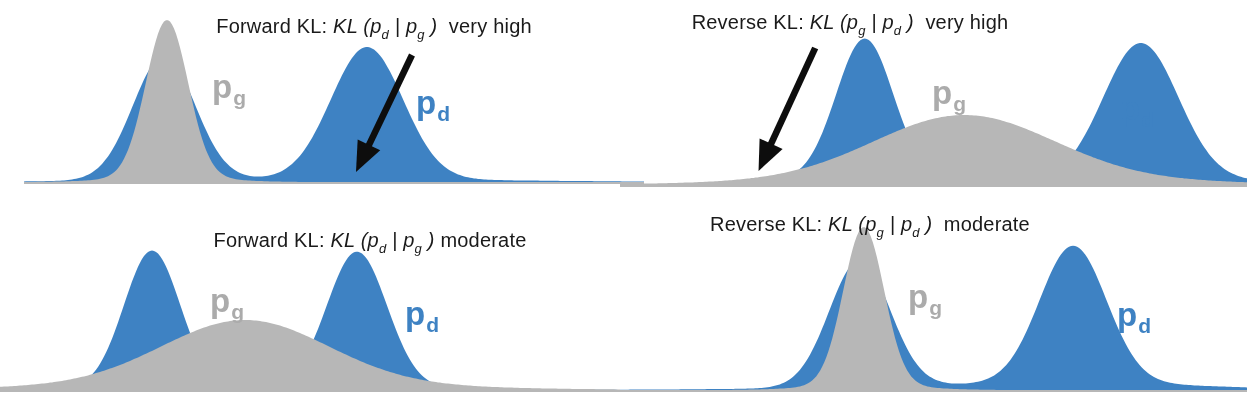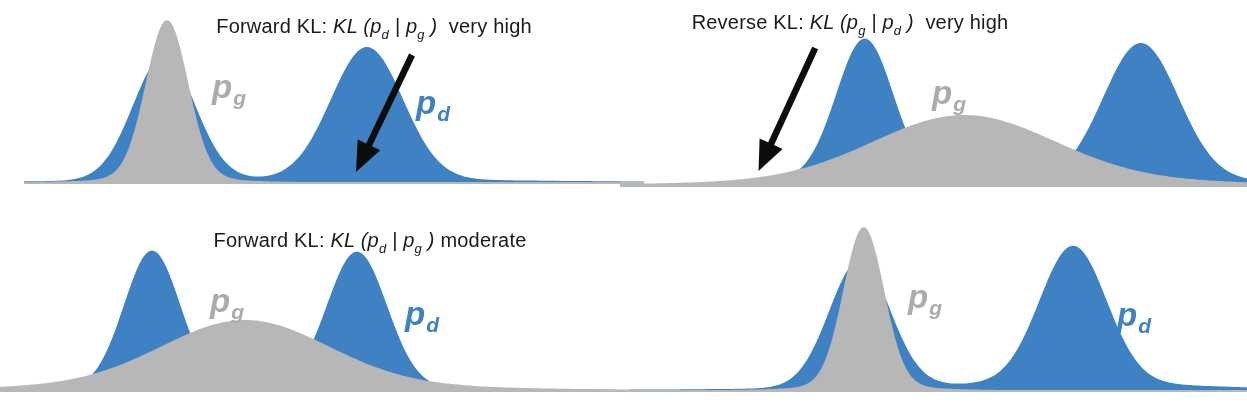--- a/index.html
+++ b/index.html
@@ -5,21 +5,21 @@
   html,body{margin:0;padding:0;background:#ffffff;}
   #stage{position:relative;width:1247px;height:405px;overflow:hidden;background:#ffffff;
          font-family:"Liberation Sans", sans-serif;}
   .panel{position:absolute;}
   .curves{position:absolute;left:0;top:0;width:100%;height:100%;display:block;}
   .ptitle{position:absolute;transform:translateX(-50%);white-space:pre;
           font-size:20px;color:var(--title-text,#1a1a1a);letter-spacing:0.2px;}
   .ptitle .it{font-style:italic;}
   .ptitle sub{font-style:italic;font-size:13px;vertical-align:baseline;
               position:relative;top:6px;line-height:0;}
-  .dlabel{position:absolute;font-weight:bold;font-style:italic;font-size:33px;
+  .dlabel{position:absolute;font-weight:bold;font-size:33px;
           line-height:1;white-space:pre;}
   .dlabel sub{font-size:21px;vertical-align:baseline;position:relative;top:7px;
               line-height:0;margin-left:1px;}
   .dlabel.gray{color:var(--label-gray,#ababab);}
   .dlabel.blue{color:var(--pd-blue,#3e82c3);}
 </style>
 </head>
 <body>
 
 <div id="stage" style="--pd-blue: #3E82C3; --label-gray: #ABABAB; --title-text: #1A1A1A;">
@@ -56,17 +56,18 @@
     <div class="ptitle" style="left:370px;top:26px;"><span>Forward KL: </span><span class="it">KL</span><span class="it"> (</span><span class="it">p</span><sub>d</sub><span class="it"> | </span><span class="it">p</span><sub>g</sub><span class="it"> )</span><span> moderate</span></div>
     <div class="dlabel gray" style="left:210px;top:81px;"><span>p</span><sub>g</sub></div>
     <div class="dlabel blue" style="left:405px;top:94px;"><span>p</span><sub>d</sub></div>
   </div>
 
   <div class="panel" style="left:620px;top:203px;width:627px;height:202px;">
     <svg class="curves" viewBox="0 0 620 202" preserveAspectRatio="none">
         <path d="M -2 189 L -2 186.7 L 0 186.7 L 2 186.7 L 4 186.7 L 6 186.7 L 8 186.7 L 10 186.6 L 12 186.6 L 14 186.6 L 16 186.6 L 18 186.6 L 20 186.6 L 22 186.6 L 24 186.6 L 26 186.6 L 28 186.6 L 30 186.5 L 32 186.5 L 34 186.5 L 36 186.5 L 38 186.5 L 40 186.5 L 42 186.5 L 44 186.5 L 46 186.4 L 48 186.4 L 50 186.4 L 52 186.4 L 54 186.4 L 56 186.4 L 58 186.4 L 60 186.3 L 62 186.3 L 64 186.3 L 66 186.3 L 68 186.3 L 70 186.3 L 72 186.3 L 74 186.2 L 76 186.2 L 78 186.2 L 80 186.2 L 82 186.2 L 84 186.2 L 86 186.1 L 88 186.1 L 90 186.1 L 92 186.1 L 94 186.1 L 96 186.0 L 98 186.0 L 100 186.0 L 102 186.0 L 104 186.0 L 106 185.9 L 108 185.9 L 110 185.9 L 112 185.9 L 114 185.8 L 116 185.8 L 118 185.8 L 120 185.7 L 122 185.7 L 124 185.7 L 126 185.6 L 128 185.5 L 130 185.5 L 132 185.4 L 134 185.3 L 136 185.2 L 138 185.0 L 140 184.9 L 142 184.7 L 144 184.5 L 146 184.2 L 148 183.9 L 150 183.6 L 152 183.1 L 154 182.6 L 156 182.0 L 158 181.4 L 160 180.6 L 162 179.7 L 164 178.7 L 166 177.5 L 168 176.2 L 170 174.7 L 172 173.0 L 174 171.1 L 176 169.0 L 178 166.7 L 180 164.1 L 182 161.3 L 184 158.3 L 186 155.0 L 188 151.4 L 190 147.6 L 192 143.6 L 194 139.3 L 196 134.9 L 198 130.2 L 200 125.3 L 202 120.4 L 204 115.3 L 206 110.1 L 208 105.0 L 210 99.8 L 212 94.8 L 214 89.8 L 216 85.0 L 218 80.5 L 220 76.2 L 222 72.2 L 224 68.7 L 226 65.5 L 228 62.8 L 230 60.6 L 232 58.9 L 234 57.7 L 236 57.1 L 238 57.1 L 240 57.6 L 242 58.7 L 244 60.3 L 246 62.4 L 248 65.1 L 250 68.1 L 252 71.6 L 254 75.5 L 256 79.7 L 258 84.2 L 260 88.9 L 262 93.8 L 264 98.7 L 266 103.8 L 268 108.9 L 270 114.0 L 272 119.0 L 274 123.9 L 276 128.6 L 278 133.2 L 280 137.6 L 282 141.8 L 284 145.8 L 286 149.5 L 288 152.9 L 290 156.2 L 292 159.1 L 294 161.8 L 296 164.3 L 298 166.6 L 300 168.6 L 302 170.4 L 304 172.0 L 306 173.4 L 308 174.6 L 310 175.7 L 312 176.7 L 314 177.5 L 316 178.1 L 318 178.7 L 320 179.2 L 322 179.6 L 324 179.9 L 326 180.2 L 328 180.4 L 330 180.5 L 332 180.6 L 334 180.6 L 336 180.6 L 338 180.6 L 340 180.5 L 342 180.4 L 344 180.2 L 346 180.0 L 348 179.8 L 350 179.5 L 352 179.1 L 354 178.7 L 356 178.2 L 358 177.7 L 360 177.0 L 362 176.3 L 364 175.5 L 366 174.6 L 368 173.5 L 370 172.4 L 372 171.0 L 374 169.6 L 376 167.9 L 378 166.1 L 380 164.1 L 382 161.9 L 384 159.5 L 386 156.9 L 388 154.1 L 390 151.1 L 392 147.8 L 394 144.3 L 396 140.6 L 398 136.7 L 400 132.6 L 402 128.2 L 404 123.7 L 406 119.1 L 408 114.3 L 410 109.4 L 412 104.4 L 414 99.3 L 416 94.3 L 418 89.2 L 420 84.3 L 422 79.4 L 424 74.6 L 426 70.1 L 428 65.8 L 430 61.7 L 432 57.9 L 434 54.5 L 436 51.5 L 438 48.9 L 440 46.7 L 442 45.0 L 444 43.7 L 446 43.0 L 448 42.7 L 450 43.0 L 452 43.7 L 454 45.0 L 456 46.7 L 458 48.9 L 460 51.5 L 462 54.6 L 464 58.0 L 466 61.7 L 468 65.8 L 470 70.1 L 472 74.7 L 474 79.4 L 476 84.3 L 478 89.3 L 480 94.4 L 482 99.4 L 484 104.5 L 486 109.5 L 488 114.4 L 490 119.2 L 492 123.9 L 494 128.4 L 496 132.7 L 498 136.8 L 500 140.8 L 502 144.5 L 504 148.0 L 506 151.3 L 508 154.3 L 510 157.2 L 512 159.8 L 514 162.2 L 516 164.4 L 518 166.4 L 520 168.2 L 522 169.9 L 524 171.4 L 526 172.7 L 528 173.9 L 530 175.0 L 532 175.9 L 534 176.7 L 536 177.5 L 538 178.2 L 540 178.7 L 542 179.2 L 544 179.7 L 546 180.1 L 548 180.4 L 550 180.7 L 552 181.0 L 554 181.3 L 556 181.5 L 558 181.7 L 560 181.8 L 562 182.0 L 564 182.1 L 566 182.2 L 568 182.4 L 570 182.5 L 572 182.6 L 574 182.7 L 576 182.8 L 578 182.9 L 580 182.9 L 582 183.0 L 584 183.1 L 586 183.2 L 588 183.3 L 590 183.3 L 592 183.4 L 594 183.5 L 596 183.6 L 598 183.6 L 600 183.7 L 602 183.8 L 604 183.8 L 606 183.9 L 608 184.0 L 610 184.1 L 612 184.1 L 614 184.2 L 616 184.2 L 618 184.3 L 620 184.4 L 622 184.4 L 622 189 Z" fill="#3E82C3"></path>
         <path d="M -2 189 L -2 187.0 L 0 187.0 L 2 187.0 L 4 187.0 L 6 187.0 L 8 187.0 L 10 187.0 L 12 187.0 L 14 187.0 L 16 187.0 L 18 187.0 L 20 187.0 L 22 187.0 L 24 187.0 L 26 187.0 L 28 187.0 L 30 187.0 L 32 187.0 L 34 187.0 L 36 187.0 L 38 187.0 L 40 187.0 L 42 187.0 L 44 187.0 L 46 187.0 L 48 187.0 L 50 187.0 L 52 187.0 L 54 187.0 L 56 187.0 L 58 187.0 L 60 187.0 L 62 187.0 L 64 187.0 L 66 187.0 L 68 187.0 L 70 187.0 L 72 187.0 L 74 187.0 L 76 187.0 L 78 187.0 L 80 187.0 L 82 187.0 L 84 187.0 L 86 187.0 L 88 187.0 L 90 187.0 L 92 187.0 L 94 186.9 L 96 186.9 L 98 186.9 L 100 186.9 L 102 186.9 L 104 186.9 L 106 186.9 L 108 186.9 L 110 186.9 L 112 186.8 L 114 186.8 L 116 186.8 L 118 186.8 L 120 186.7 L 122 186.7 L 124 186.7 L 126 186.7 L 128 186.6 L 130 186.6 L 132 186.5 L 134 186.5 L 136 186.5 L 138 186.4 L 140 186.3 L 142 186.3 L 144 186.2 L 146 186.2 L 148 186.1 L 150 186.0 L 152 185.9 L 154 185.8 L 156 185.7 L 158 185.6 L 160 185.5 L 162 185.4 L 164 185.2 L 166 185.1 L 168 184.9 L 170 184.7 L 172 184.5 L 174 184.2 L 176 183.8 L 178 183.4 L 180 182.8 L 182 182.2 L 184 181.3 L 186 180.3 L 188 179.1 L 190 177.5 L 192 175.6 L 194 173.4 L 196 170.6 L 198 167.4 L 200 163.6 L 202 159.2 L 204 154.2 L 206 148.4 L 208 142.0 L 210 134.9 L 212 127.1 L 214 118.8 L 216 109.9 L 218 100.6 L 220 91.1 L 222 81.5 L 224 72.0 L 226 62.8 L 228 54.1 L 230 46.2 L 232 39.2 L 234 33.4 L 236 28.9 L 238 25.8 L 240 24.2 L 242 24.2 L 244 25.8 L 246 28.9 L 248 33.4 L 250 39.2 L 252 46.2 L 254 54.1 L 256 62.8 L 258 72.0 L 260 81.5 L 262 91.1 L 264 100.6 L 266 109.9 L 268 118.8 L 270 127.1 L 272 134.9 L 274 142.0 L 276 148.4 L 278 154.2 L 280 159.2 L 282 163.6 L 284 167.4 L 286 170.6 L 288 173.4 L 290 175.6 L 292 177.5 L 294 179.1 L 296 180.3 L 298 181.3 L 300 182.2 L 302 182.8 L 304 183.4 L 306 183.8 L 308 184.2 L 310 184.5 L 312 184.7 L 314 184.9 L 316 185.1 L 318 185.2 L 320 185.4 L 322 185.5 L 324 185.6 L 326 185.7 L 328 185.8 L 330 185.9 L 332 186.0 L 334 186.1 L 336 186.2 L 338 186.2 L 340 186.3 L 342 186.3 L 344 186.4 L 346 186.5 L 348 186.5 L 350 186.5 L 352 186.6 L 354 186.6 L 356 186.7 L 358 186.7 L 360 186.7 L 362 186.7 L 364 186.8 L 366 186.8 L 368 186.8 L 370 186.8 L 372 186.9 L 374 186.9 L 376 186.9 L 378 186.9 L 380 186.9 L 382 186.9 L 384 186.9 L 386 186.9 L 388 186.9 L 390 187.0 L 392 187.0 L 394 187.0 L 396 187.0 L 398 187.0 L 400 187.0 L 402 187.0 L 404 187.0 L 406 187.0 L 408 187.0 L 410 187.0 L 412 187.0 L 414 187.0 L 416 187.0 L 418 187.0 L 420 187.0 L 422 187.0 L 424 187.0 L 426 187.0 L 428 187.0 L 430 187.0 L 432 187.0 L 434 187.0 L 436 187.0 L 438 187.0 L 440 187.0 L 442 187.0 L 444 187.0 L 446 187.0 L 448 187.0 L 450 187.0 L 452 187.0 L 454 187.0 L 456 187.0 L 458 187.0 L 460 187.0 L 462 187.0 L 464 187.0 L 466 187.0 L 468 187.0 L 470 187.0 L 472 187.0 L 474 187.0 L 476 187.0 L 478 187.0 L 480 187.0 L 482 187.0 L 484 187.0 L 486 187.0 L 488 187.0 L 490 187.0 L 492 187.0 L 494 187.0 L 496 187.0 L 498 187.0 L 500 187.0 L 502 187.0 L 504 187.0 L 506 187.0 L 508 187.0 L 510 187.0 L 512 187.0 L 514 187.0 L 516 187.0 L 518 187.0 L 520 187.0 L 522 187.0 L 524 187.0 L 526 187.0 L 528 187.0 L 530 187.0 L 532 187.0 L 534 187.0 L 536 187.0 L 538 187.0 L 540 187.0 L 542 187.0 L 544 187.0 L 546 187.0 L 548 187.0 L 550 187.0 L 552 187.0 L 554 187.0 L 556 187.0 L 558 187.0 L 560 187.0 L 562 187.0 L 564 187.0 L 566 187.0 L 568 187.0 L 570 187.0 L 572 187.0 L 574 187.0 L 576 187.0 L 578 187.0 L 580 187.0 L 582 187.0 L 584 187.0 L 586 187.0 L 588 187.0 L 590 187.0 L 592 187.0 L 594 187.0 L 596 187.0 L 598 187.0 L 600 187.0 L 602 187.0 L 604 187.0 L 606 187.0 L 608 187.0 L 610 187.0 L 612 187.0 L 614 187.0 L 616 187.0 L 618 187.0 L 620 187.0 L 622 187.0 L 622 189 Z" fill="#B7B7B7"></path>
       </svg>
+    <div class="ptitle" style="left:250px;top:10px;"><span>Reverse KL: </span><span class="it">KL</span><span class="it"> (</span><span class="it">p</span><sub>g</sub><span class="it"> | </span><span class="it">p</span><sub>d</sub><span class="it"> )</span><span>  moderate</span></div>
     <div class="dlabel gray" style="left:288px;top:77px;"><span>p</span><sub>g</sub></div>
     <div class="dlabel blue" style="left:497px;top:95px;"><span>p</span><sub>d</sub></div>
   </div>
 
 </div>
 
 </body></html>

